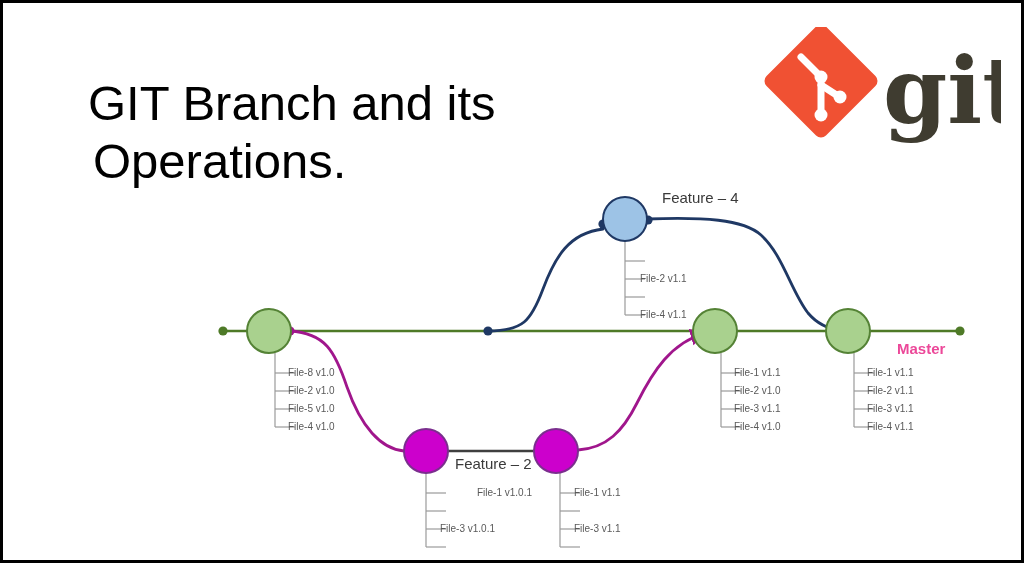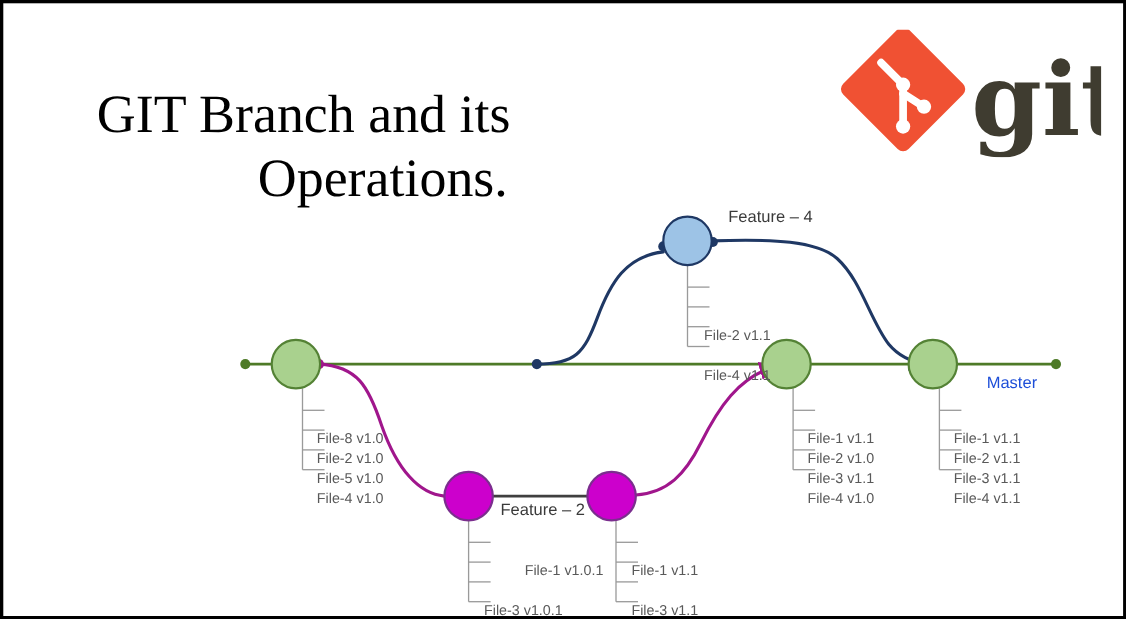--- a/index.html
+++ b/index.html
@@ -30,26 +30,26 @@
   .title-block {
     position: absolute;
     left: 60px;
     top: 72px;
     width: 540px;
     text-align: center;
     color: #000000;
     font-size: 49px;
     line-height: 1.18;
     letter-spacing: 0px;
-    font-family: Liberation Serif, serif;
+    font-family: Liberation Sans, sans-serif;
     font-weight: 400;
   }
   .title-line { display: block; white-space: nowrap; }
   .title-line-1 { text-align: left; padding-left: 25px; }
-  .title-line-2 { text-align: center; padding-left: 30px; }
+  .title-line-2 { text-align: left; padding-left: 30px; }
 
   
   .git-logo {
     position: absolute;
     left: 752px;
     top: 24px;
     width: 246px;
     height: 116px;
   }
   .git-logo svg { display: block; }
@@ -59,27 +59,27 @@
     position: absolute;
     color: #404040;
     font-family: "Liberation Sans", sans-serif;
     white-space: nowrap;
   }
   .branch-name {
     font-size: 15px;
     color: #3a3a3a;
   }
   .file-label {
-    font-size: 13px;
+    font-size: 10px;
     color: #595959;
-    margin-top: 24px;
   }
   .master-label {
     font-size: 15px;
-    color: #1d4ed8;
+    color: #ec4899;
+    font-weight: bold;
   }
 </style>
 </head>
 <body>
 
 <div id="slide">
 
   <div class="title-block">
     <span class="title-line title-line-1">GIT Branch and its</span>
     <span class="title-line title-line-2">Operations.</span>

